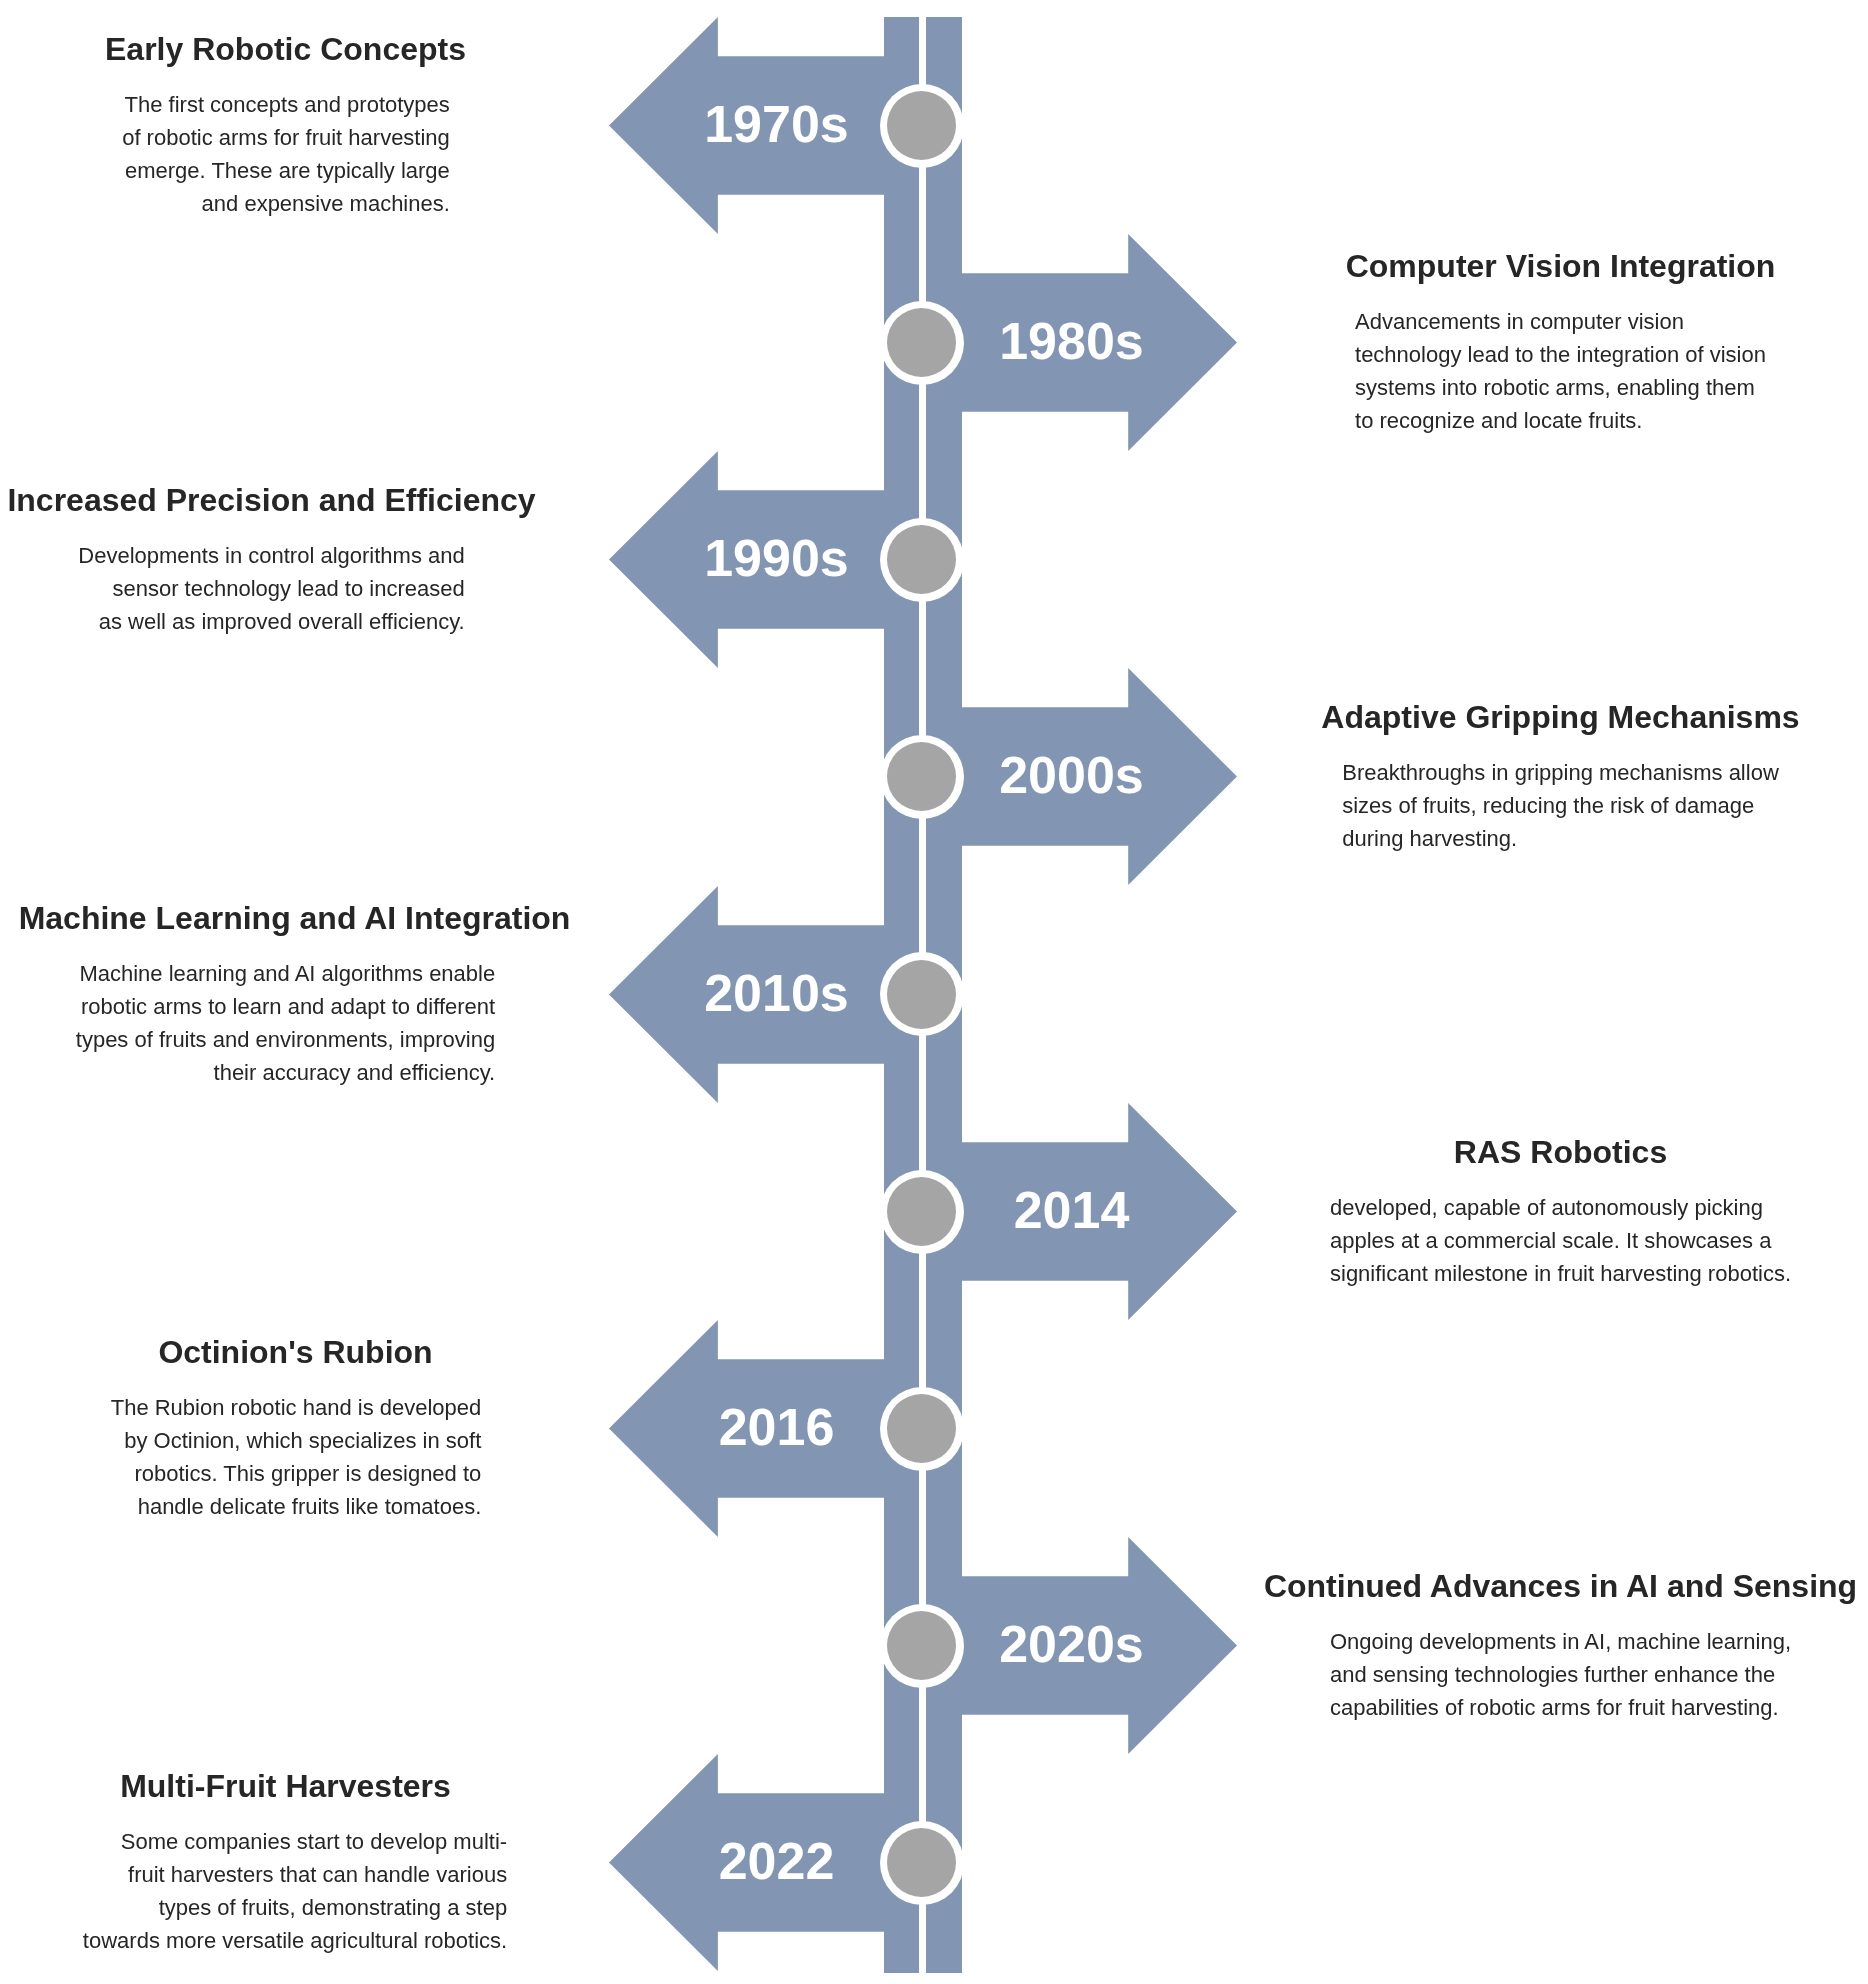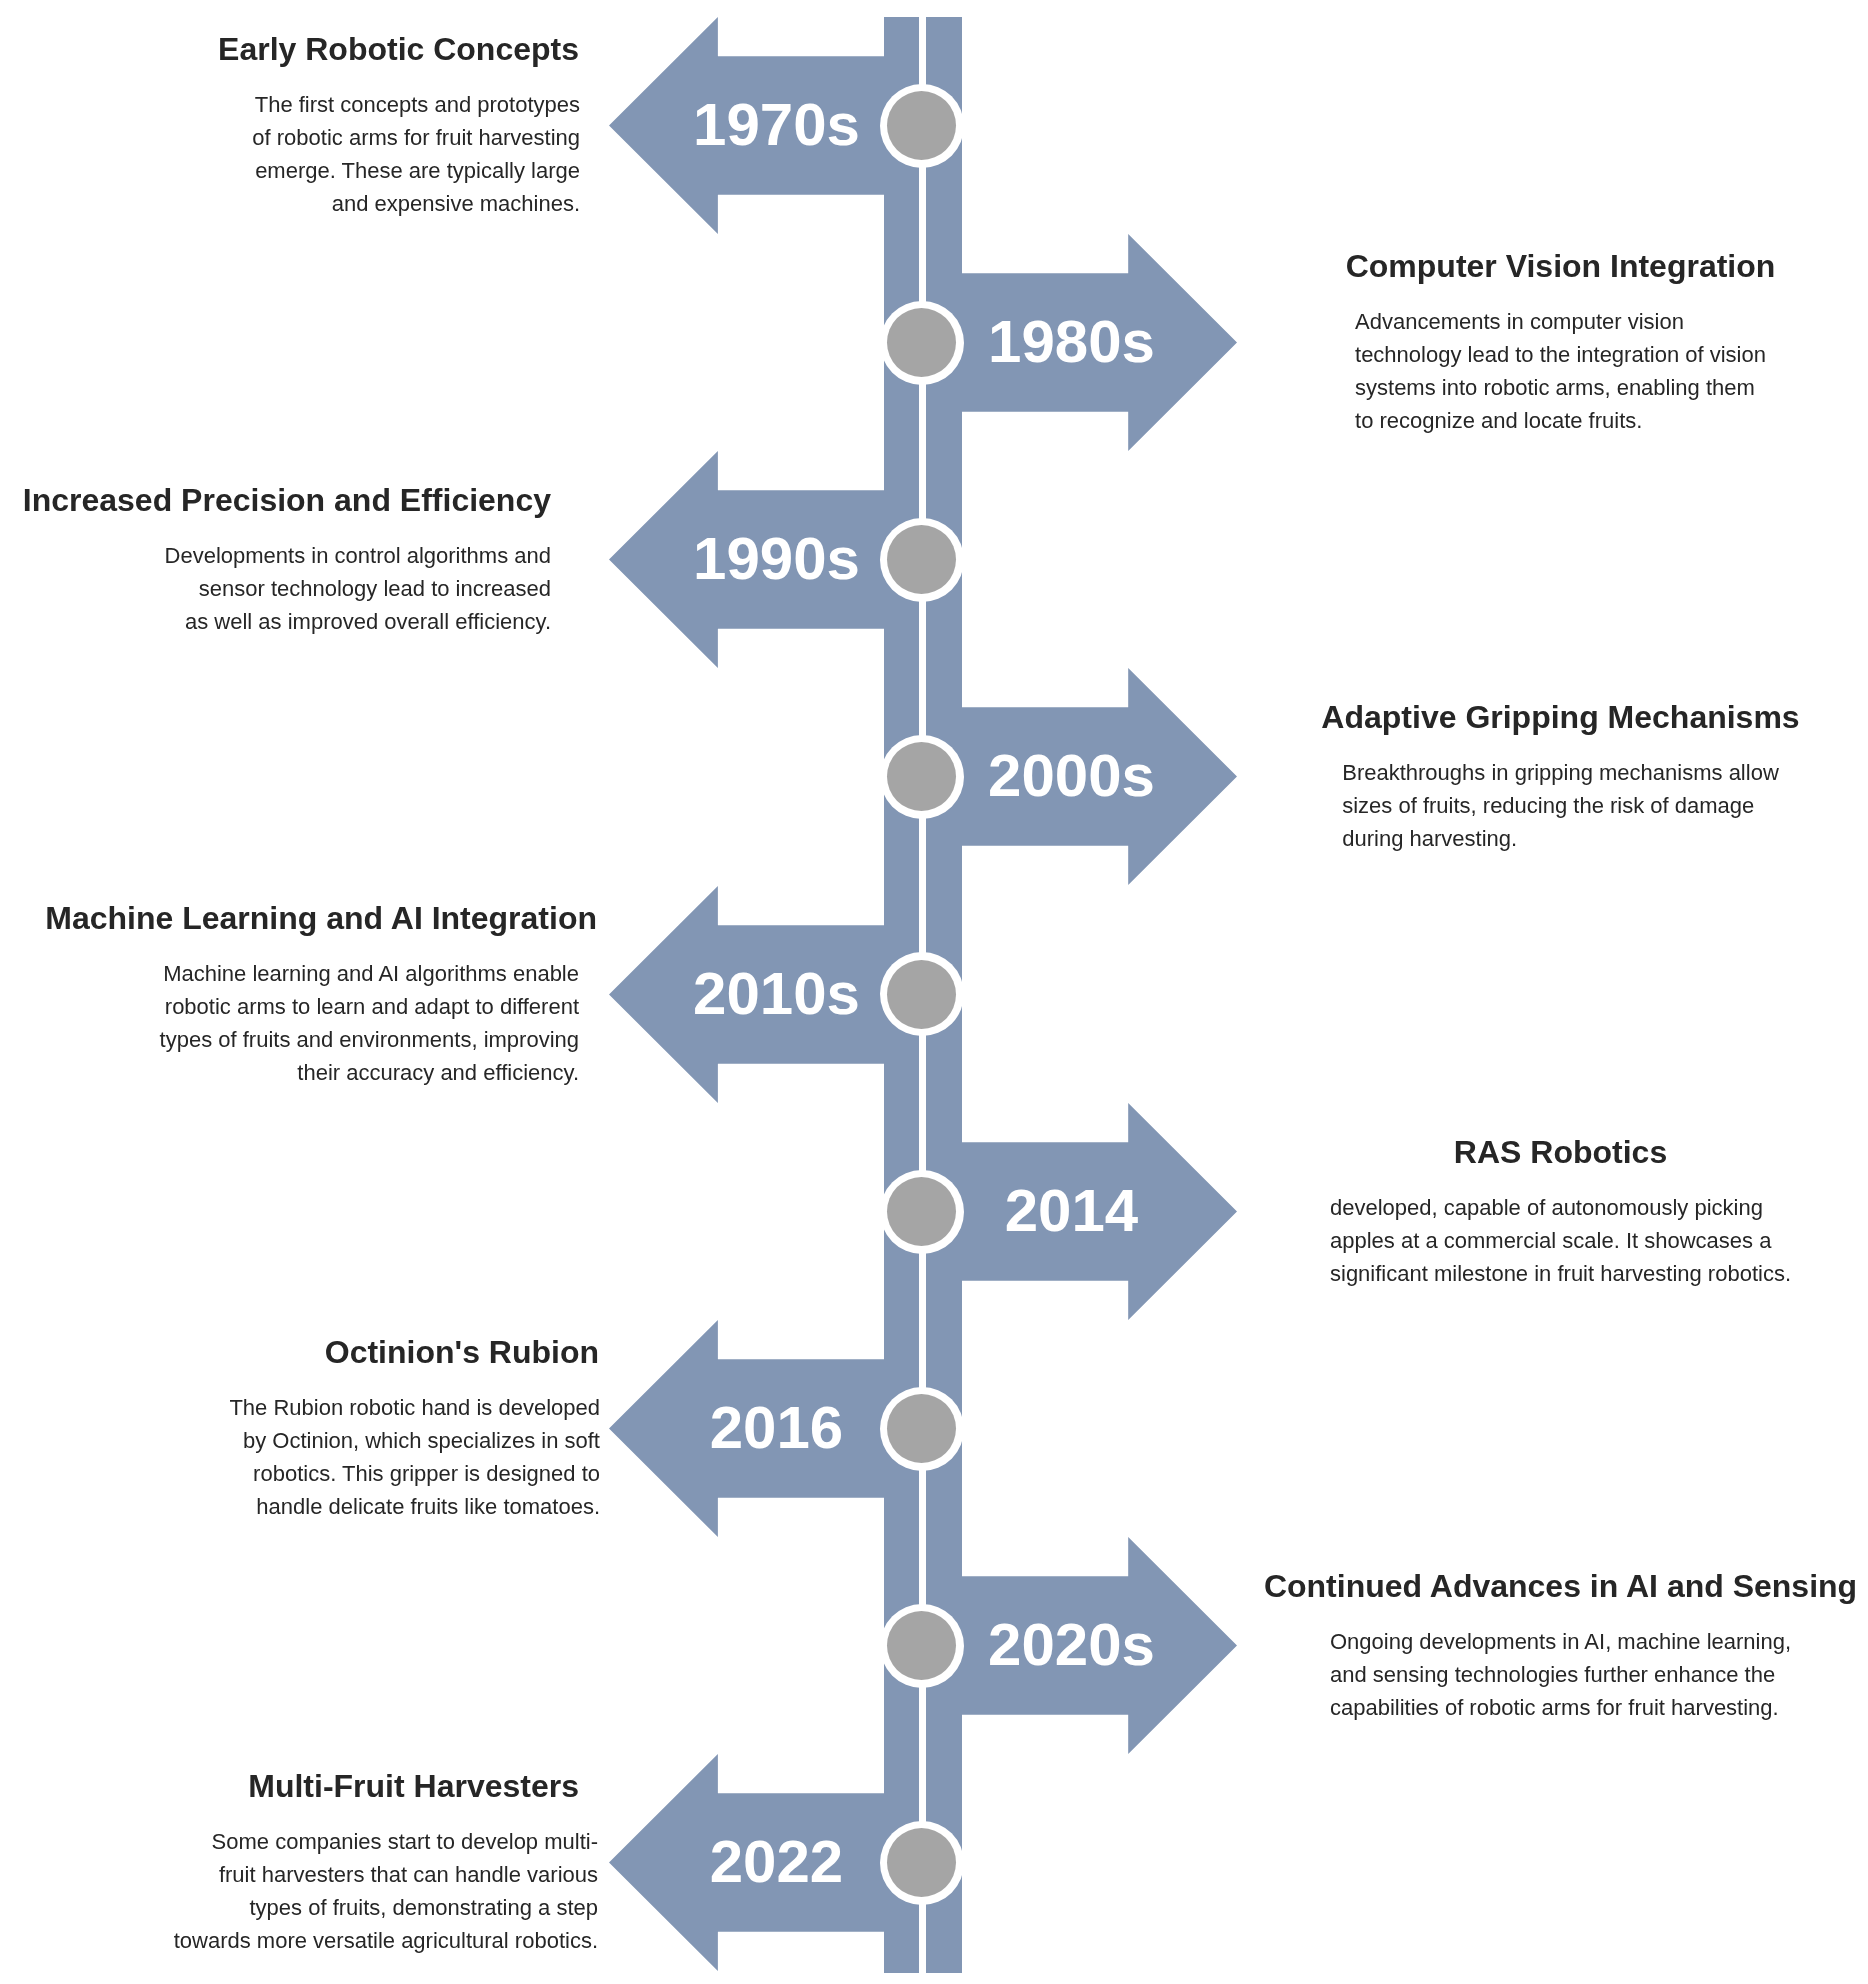--- a/index.html
+++ b/index.html
@@ -16,35 +16,35 @@
   .row{position:absolute;left:0;width:1869px;height:217px;}
 
   
   .arrow{position:absolute;top:0;height:217px;color:#8296B4;}
   .arrow-left{left:609px;width:352px;}
   .arrow-right{left:884px;width:353px;}
   .arrow svg{display:block;width:100%;height:100%;}
 
   
   .year{position:absolute;top:-1.2px;height:217px;line-height:217px;
-        font-size:60px;font-weight:bold;color:#ffffff;
+        font-size:52px;font-weight:bold;color:#ffffff;
         text-align:center;white-space:nowrap;}
   .row-left  .year{left:668px;width:217px;}
   .row-right .year{left:963px;width:217px;}
 
   
   .node{position:absolute;left:880px;width:84px;height:84px;
         border-radius:50%;background:#ffffff;}
   .node-dot{position:absolute;left:887px;width:69px;height:69px;
         border-radius:50%;background:#A5A5A5;}
 
   
   .tb{position:absolute;top:1.2px;height:217px;
       display:flex;flex-direction:column;justify-content:center;}
-  .row-left  .tb{left:8px;width:var(--body-right);align-items:flex-end;text-align:right;}
+  .row-left  .tb{left:0;width:var(--body-right);align-items:center;text-align:right;}
   .row-right .tb{left:1268px;width:585px;align-items:center;text-align:left;}
   .tb h3{margin:0;padding:0 0 23px 0;font-size:32px;font-weight:bold;
          color:#262626;line-height:32px;white-space:nowrap;}
   .row-left .tb h3{margin-right:calc(var(--body-right) - var(--title-right));}
   .tb p{margin:0;font-size:22px;color:#262626;line-height:33px;}
   .tb p .line{display:block;white-space:nowrap;}
 </style>
 </head>
 <body>
 

